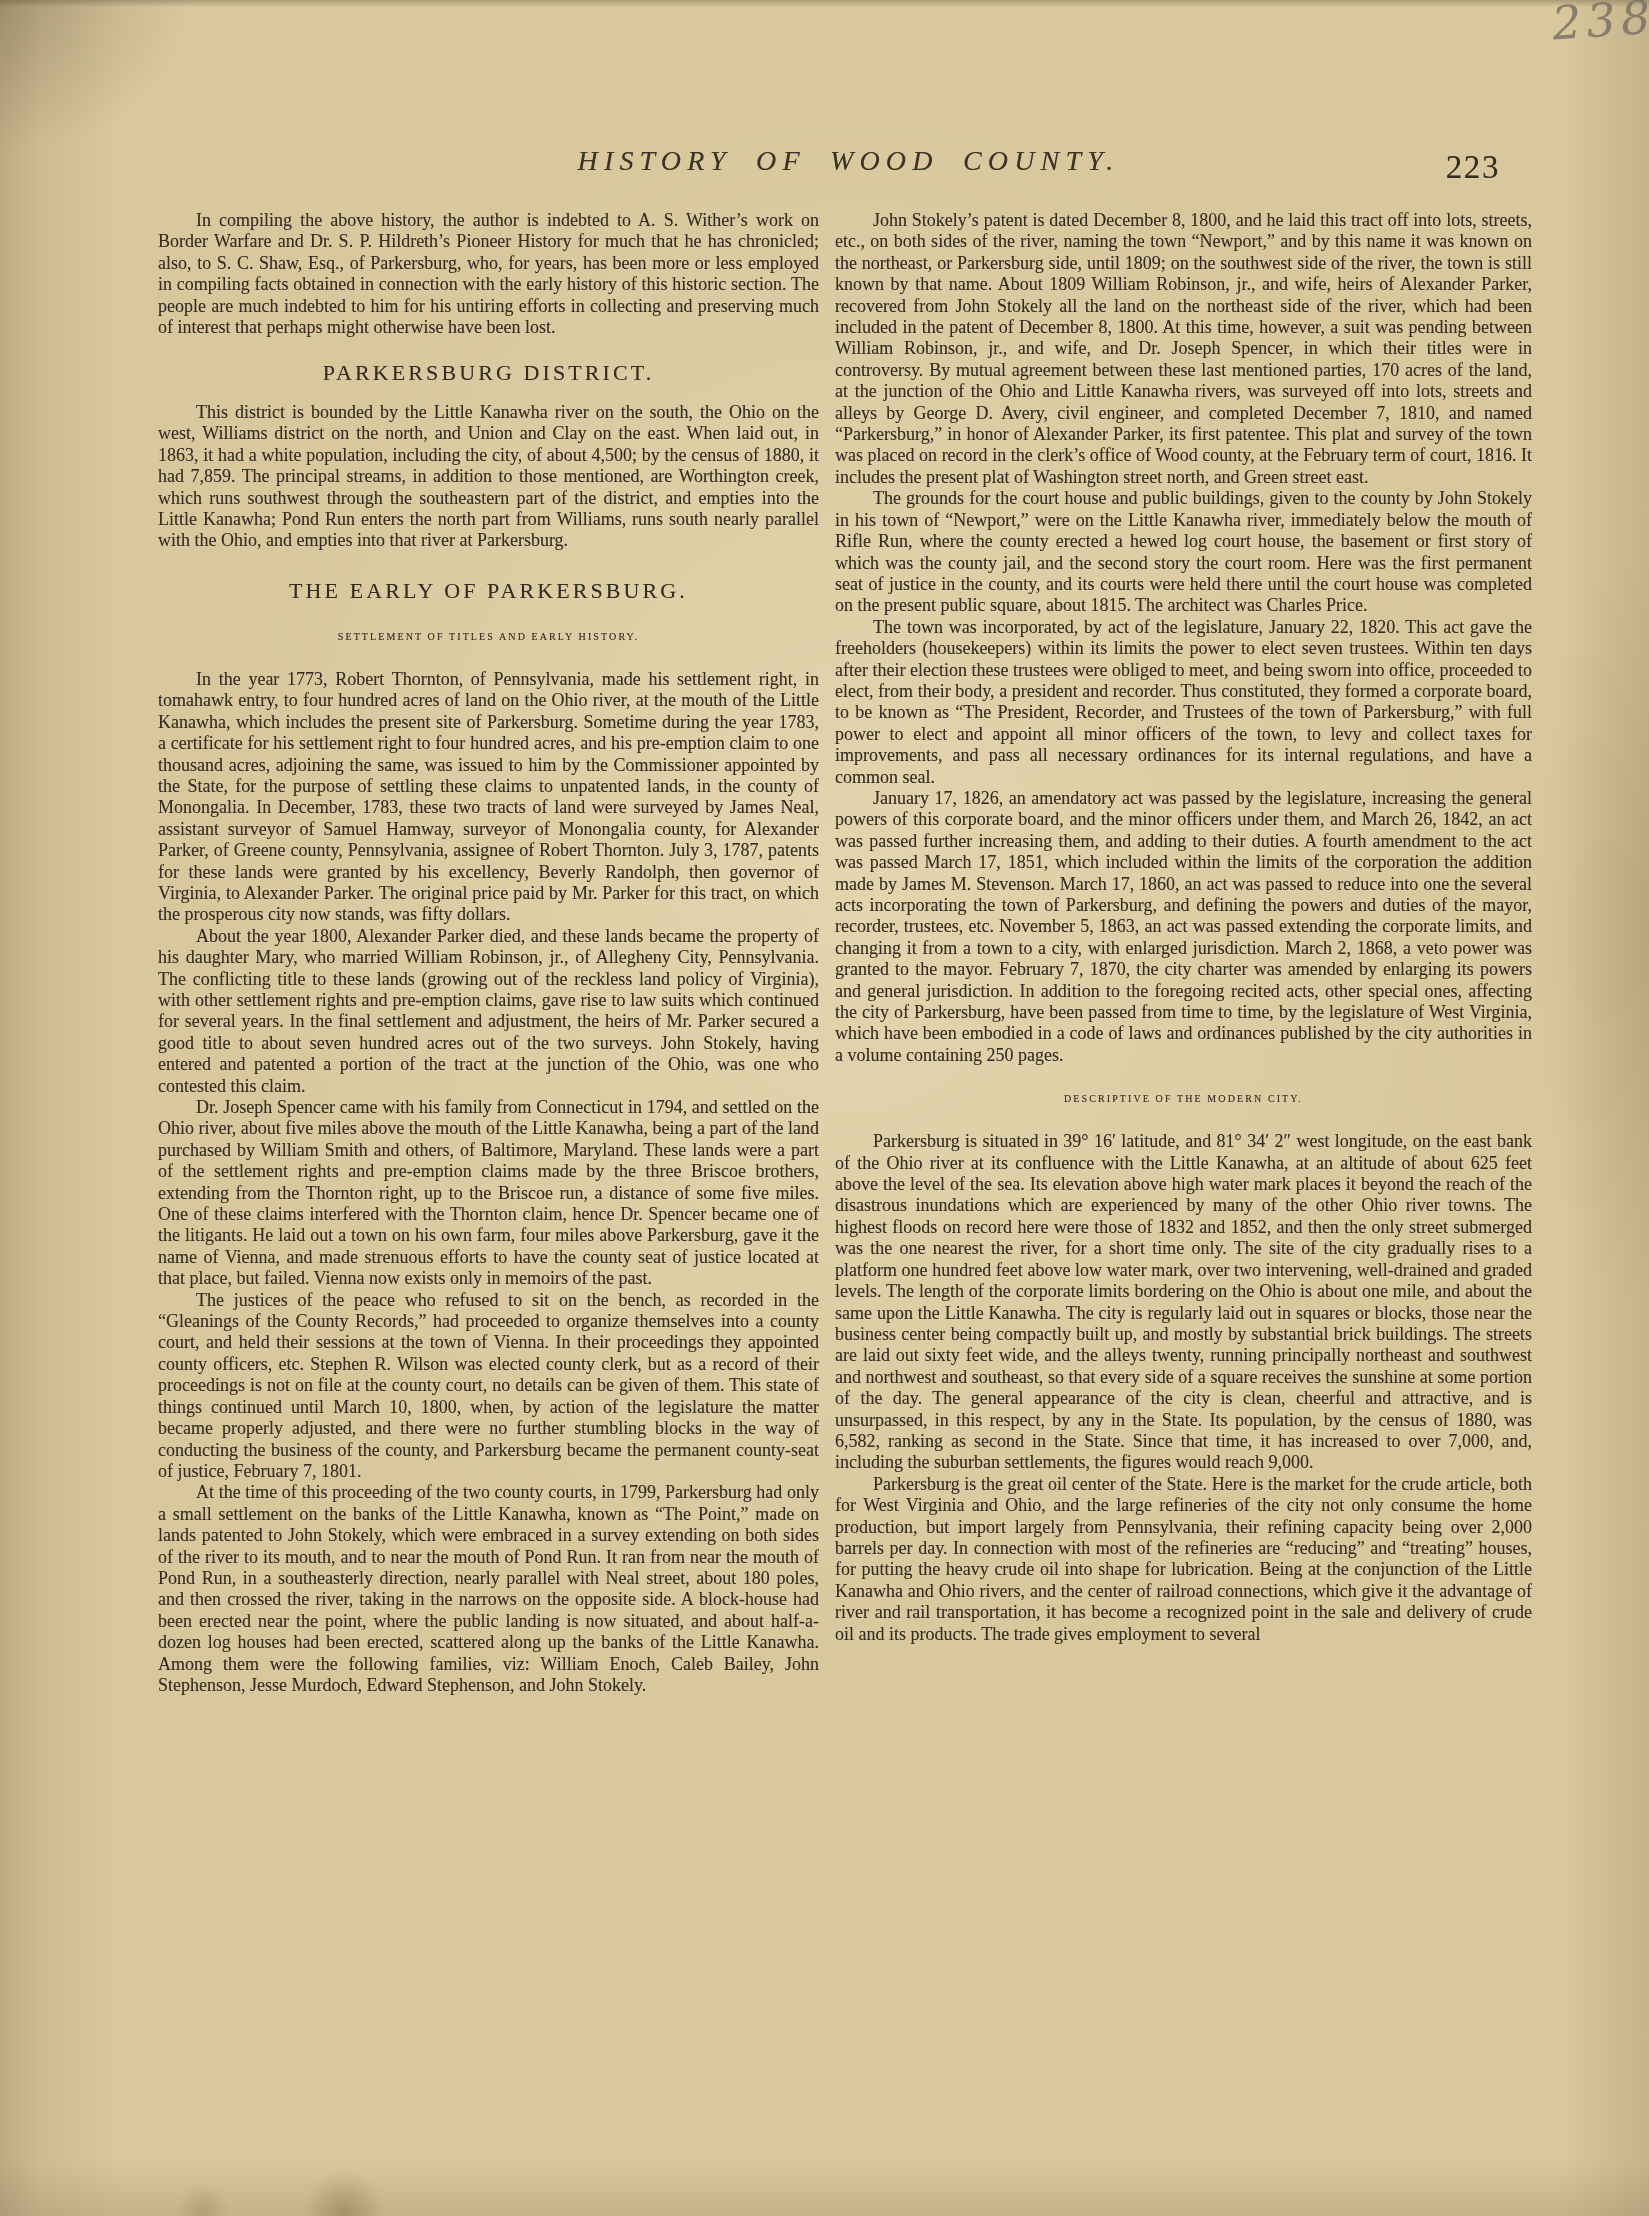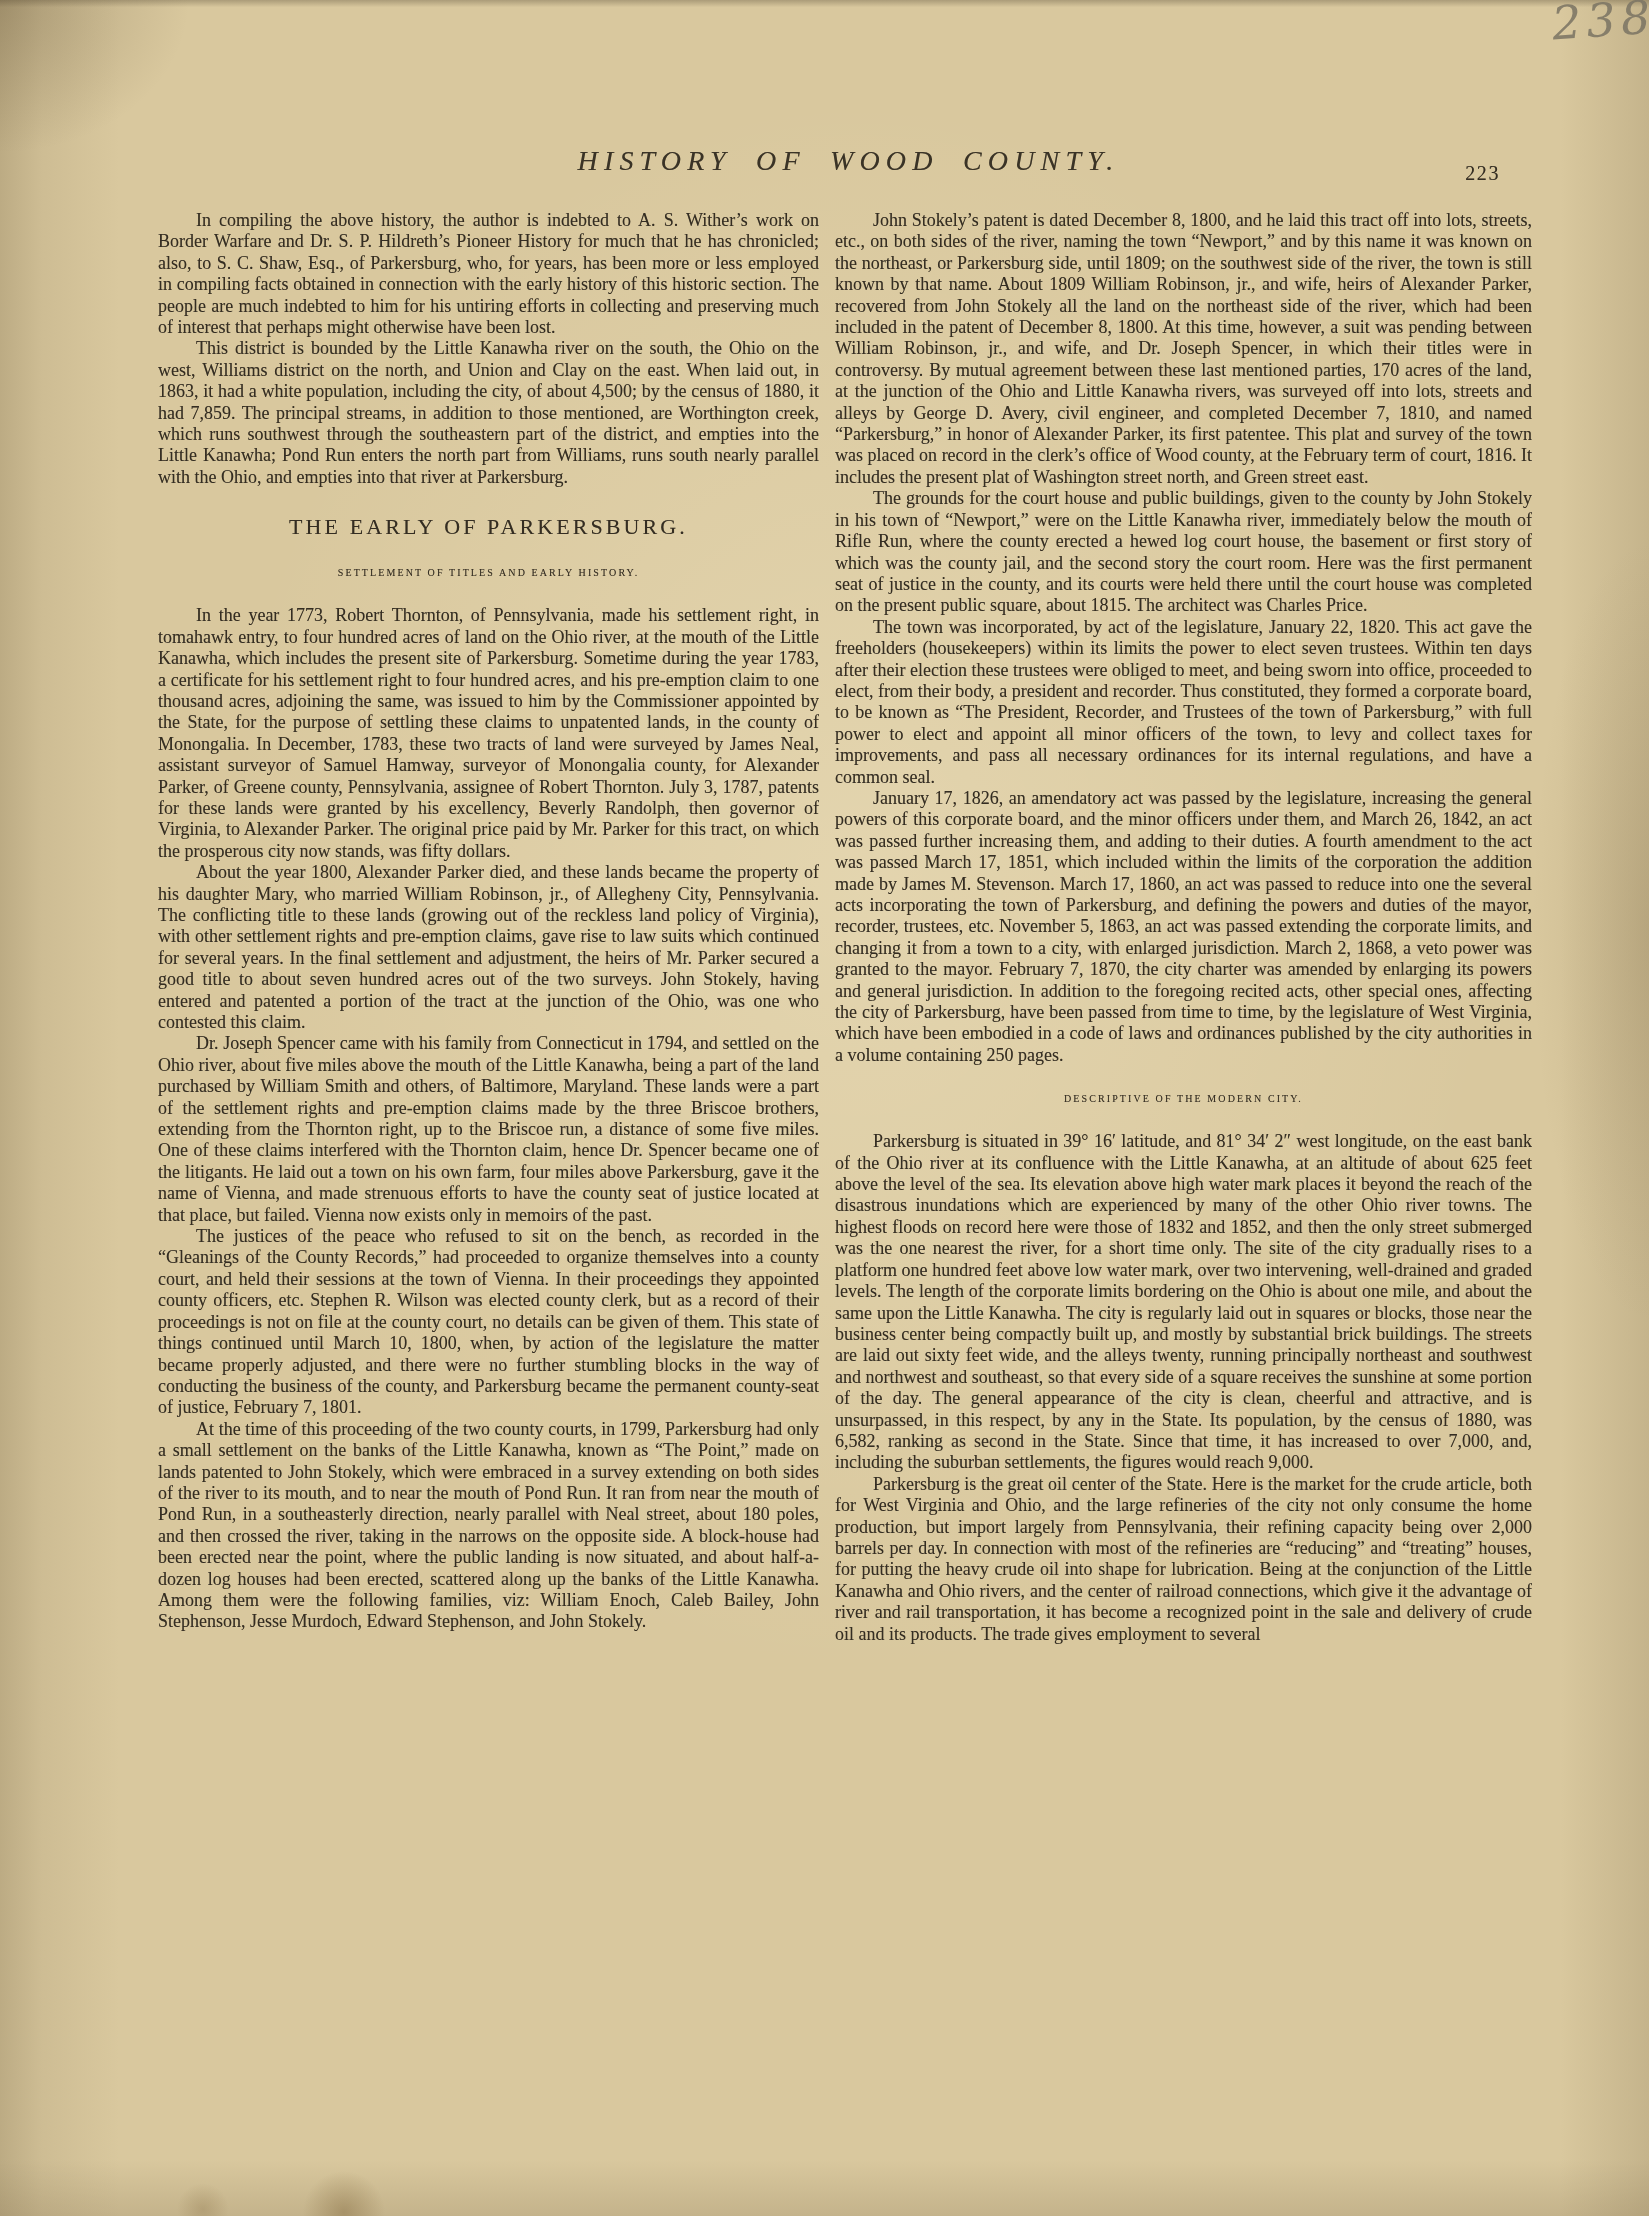--- a/index.html
+++ b/index.html
@@ -38,23 +38,23 @@
   }
   .running-title {
     font-style: italic;
     font-size: 28px;
     letter-spacing: 0.22em;
     word-spacing: 0.40em;
     color: #3a3326;
   }
   .folio {
     position: absolute;
-    top: 17px;
+    top: 4px;
     right: 173px;
-    font-size: 20px;
+    font-size: 33px;
     letter-spacing: 1.6px;
     font-style: normal;
   }
   .pencil-mark {
     position: absolute;
     top: -7.3px;
     right: -6.3px;
     font-family: "DejaVu Serif", serif;
     font-style: italic;
     font-size: 46px;
@@ -107,20 +107,21 @@
 
   <div class="pencil-mark">238</div>
 
   <header class="running-head ink">
     <span class="running-title">HISTORY OF WOOD COUNTY.</span>
     <span class="folio">223</span>
   </header>
 
   <section class="col col-left ink">
     <p class="para">In compiling the above history, the author is indebted to A. S. Wither’s work on Border Warfare and Dr. S. P. Hildreth’s Pioneer History for much that he has chronicled; also, to S. C. Shaw, Esq., of Parkersburg, who, for years, has been more or less employed in compiling facts obtained in connection with the early history of this historic section. The people are much indebted to him for his untiring efforts in collecting and preserving much of interest that perhaps might otherwise have been lost.</p>
+    <h2 class="heading">PARKERSBURG DISTRICT.</h2>
     <p class="para">This district is bounded by the Little Kanawha river on the south, the Ohio on the west, Williams district on the north, and Union and Clay on the east. When laid out, in 1863, it had a white population, including the city, of about 4,500; by the census of 1880, it had 7,859. The principal streams, in addition to those mentioned, are Worthington creek, which runs southwest through the southeastern part of the district, and empties into the Little Kanawha; Pond Run enters the north part from Williams, runs south nearly parallel with the Ohio, and empties into that river at Parkersburg.</p>
     <h2 class="heading major">THE EARLY OF PARKERSBURG.</h2>
     <h3 class="subheading">SETTLEMENT OF TITLES AND EARLY HISTORY.</h3>
     <p class="para">In the year 1773, Robert Thornton, of Pennsylvania, made his settlement right, in tomahawk entry, to four hundred acres of land on the Ohio river, at the mouth of the Little Kanawha, which includes the present site of Parkersburg. Sometime during the year 1783, a certificate for his settlement right to four hundred acres, and his pre-emption claim to one thousand acres, adjoining the same, was issued to him by the Commissioner appointed by the State, for the purpose of settling these claims to unpatented lands, in the county of Monongalia. In December, 1783, these two tracts of land were surveyed by James Neal, assistant surveyor of Samuel Hamway, surveyor of Monongalia county, for Alexander Parker, of Greene county, Pennsylvania, assignee of Robert Thornton. July 3, 1787, patents for these lands were granted by his excellency, Beverly Randolph, then governor of Virginia, to Alexander Parker. The original price paid by Mr. Parker for this tract, on which the prosperous city now stands, was fifty dollars.</p>
     <p class="para">About the year 1800, Alexander Parker died, and these lands became the property of his daughter Mary, who married William Robinson, jr., of Allegheny City, Pennsylvania. The conflicting title to these lands (growing out of the reckless land policy of Virginia), with other settlement rights and pre-emption claims, gave rise to law suits which continued for several years. In the final settlement and adjustment, the heirs of Mr. Parker secured a good title to about seven hundred acres out of the two surveys. John Stokely, having entered and patented a portion of the tract at the junction of the Ohio, was one who contested this claim.</p>
     <p class="para">Dr. Joseph Spencer came with his family from Connecticut in 1794, and settled on the Ohio river, about five miles above the mouth of the Little Kanawha, being a part of the land purchased by William Smith and others, of Baltimore, Maryland. These lands were a part of the settlement rights and pre-emption claims made by the three Briscoe brothers, extending from the Thornton right, up to the Briscoe run, a distance of some five miles. One of these claims interfered with the Thornton claim, hence Dr. Spencer became one of the litigants. He laid out a town on his own farm, four miles above Parkersburg, gave it the name of Vienna, and made strenuous efforts to have the county seat of justice located at that place, but failed. Vienna now exists only in memoirs of the past.</p>
     <p class="para">The justices of the peace who refused to sit on the bench, as recorded in the “Gleanings of the County Records,” had proceeded to organize themselves into a county court, and held their sessions at the town of Vienna. In their proceedings they appointed county officers, etc. Stephen R. Wilson was elected county clerk, but as a record of their proceedings is not on file at the county court, no details can be given of them. This state of things continued until March 10, 1800, when, by action of the legislature the matter became properly adjusted, and there were no further stumbling blocks in the way of conducting the business of the county, and Parkersburg became the permanent county-seat of justice, February 7, 1801.</p>
     <p class="para">At the time of this proceeding of the two county courts, in 1799, Parkersburg had only a small settlement on the banks of the Little Kanawha, known as “The Point,” made on lands patented to John Stokely, which were embraced in a survey extending on both sides of the river to its mouth, and to near the mouth of Pond Run. It ran from near the mouth of Pond Run, in a southeasterly direction, nearly parallel with Neal street, about 180 poles, and then crossed the river, taking in the narrows on the opposite side. A block-house had been erected near the point, where the public landing is now situated, and about half-a-dozen log houses had been erected, scattered along up the banks of the Little Kanawha. Among them were the following families, viz: William Enoch, Caleb Bailey, John Stephenson, Jesse Murdoch, Edward Stephenson, and John Stokely.</p>
   </section>
 

